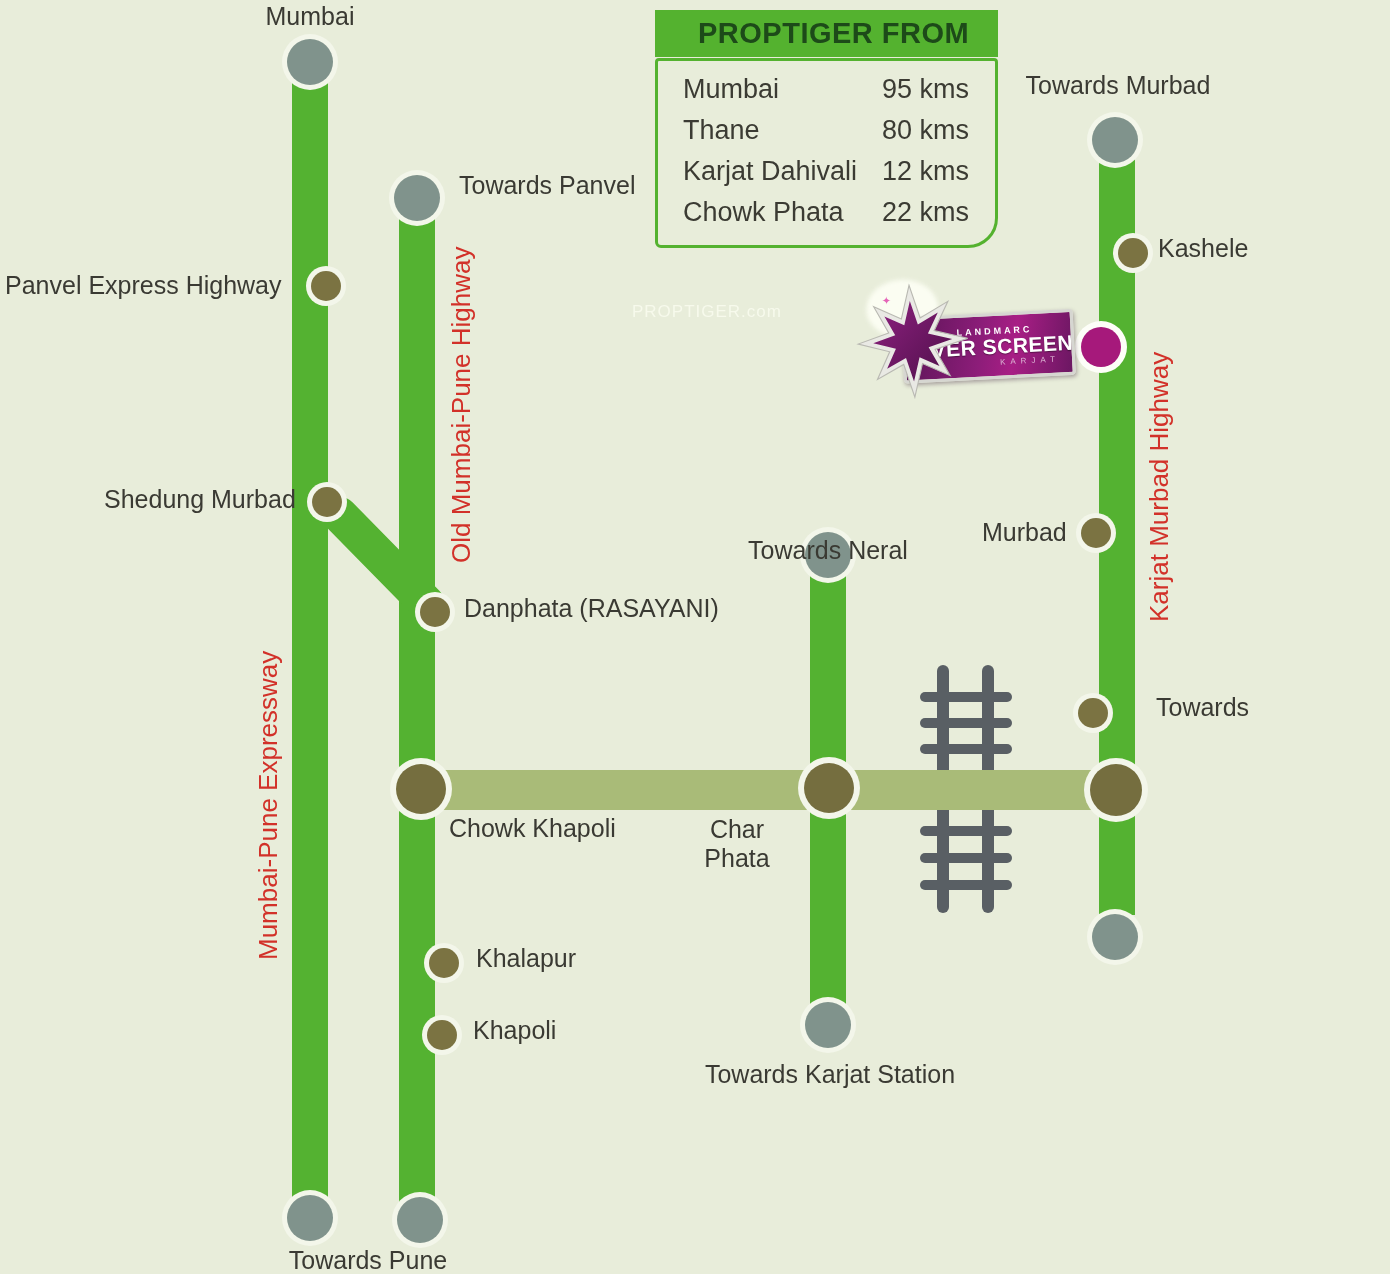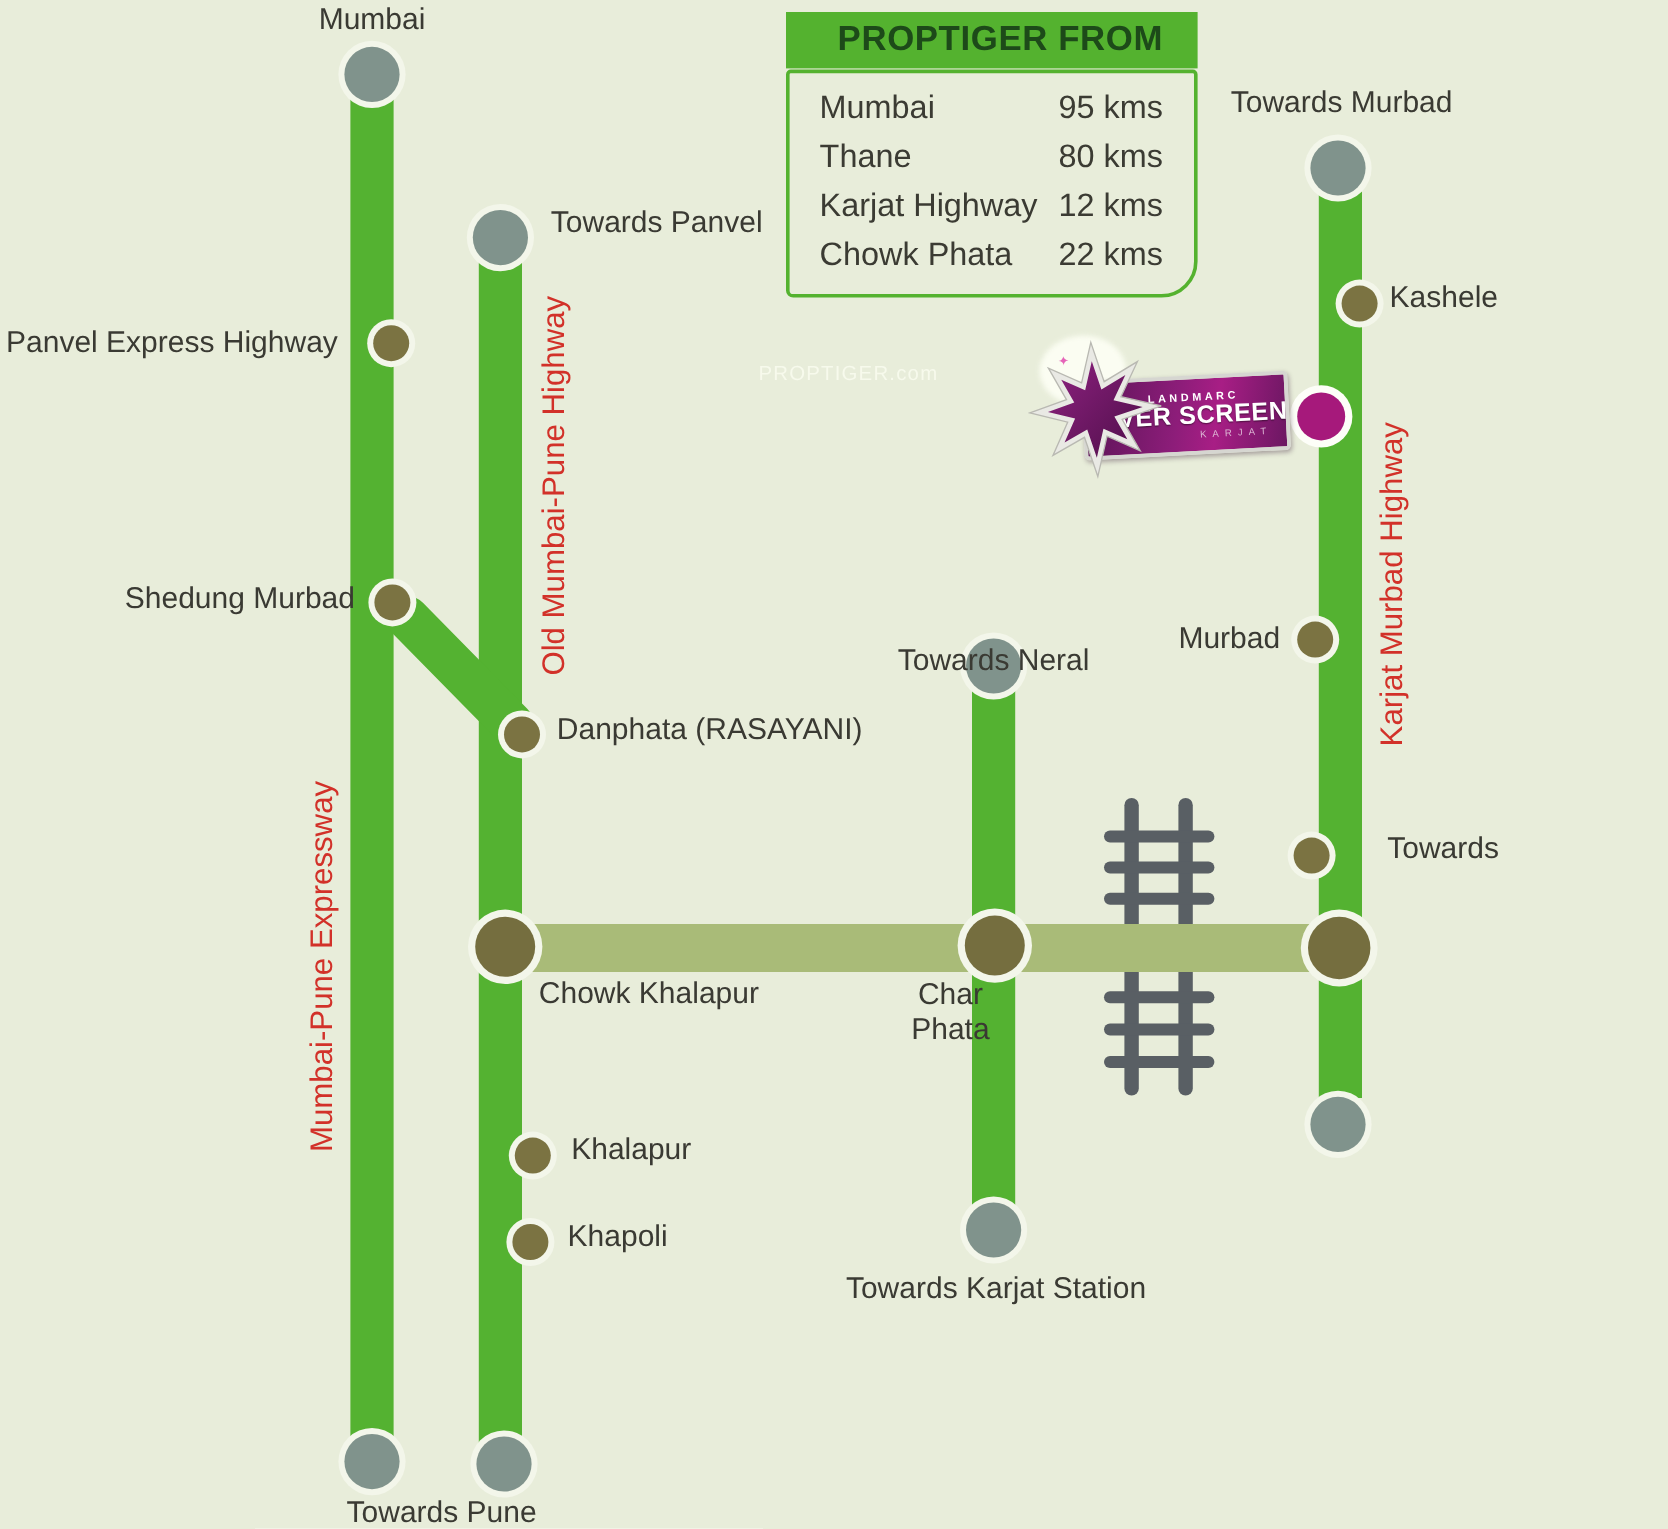--- a/index.html
+++ b/index.html
@@ -124,26 +124,26 @@
   <div class="jdot" style="left:804px;top:763px;"></div>
   <div class="jdot" style="left:1090px;top:764px;width:52px;height:52px;"></div>
 
   <div class="site-dot" style="left:1081px;top:327px;"></div>
 
   <div class="lbl" style="left:235px;top:2px;width:150px;text-align:center;">Mumbai</div>
   <div class="lbl" style="left:459px;top:171px;">Towards Panvel</div>
   <div class="lbl" style="left:5px;top:271px;">Panvel Express Highway</div>
   <div class="lbl" style="left:104px;top:485px;">Shedung Murbad</div>
   <div class="lbl" style="left:464px;top:594px;">Danphata (RASAYANI)</div>
-  <div class="lbl" style="left:449px;top:814px;">Chowk Khalapur</div>
+  <div class="lbl" style="left:449px;top:814px;">Chowk Khapoli</div>
   <div class="lbl" style="left:476px;top:944px;">Khalapur</div>
   <div class="lbl" style="left:473px;top:1016px;">Khapoli</div>
   <div class="lbl" style="left:268px;top:1246px;width:200px;text-align:center;">Towards Pune</div>
   <div class="lbl" style="left:720px;top:491px;width:216px;text-align:center;margin-top:45px;">Towards Neral</div>
-  <div class="lbl center" style="left:742px;top:815px;width:100px;line-height:29px;">Char
+  <div class="lbl center" style="left:687px;top:815px;width:100px;line-height:29px;">Char
 Phata</div>
   <div class="lbl" style="left:700px;top:1060px;width:260px;text-align:center;">Towards Karjat Station</div>
   <div class="lbl" style="left:1008px;top:71px;width:220px;text-align:center;">Towards Murbad</div>
   <div class="lbl" style="left:1158px;top:234px;">Kashele</div>
   <div class="lbl" style="left:982px;top:518px;">Murbad</div>
   <div class="lbl" style="left:1156px;top:693px;">Towards</div>
 
   <div class="vlbl" style="left:253px;top:664px;height:296px;">Mumbai-Pune Expressway</div>
   <div class="vlbl" style="left:446px;top:246px;height:318px;">Old Mumbai-Pune Highway</div>
   <div class="vlbl" style="left:1144px;top:348px;height:278px;">Karjat Murbad Highway</div>
@@ -153,21 +153,21 @@
     <div class="panel-body">
       <div class="d-row">
         <span>Mumbai</span>
         <span class="val">95 kms</span>
       </div>
       <div class="d-row">
         <span>Thane</span>
         <span class="val">80 kms</span>
       </div>
       <div class="d-row">
-        <span>Karjat Highway</span>
+        <span>Karjat Dahivali</span>
         <span class="val">12 kms</span>
       </div>
       <div class="d-row">
         <span>Chowk Phata</span>
         <span class="val">22 kms</span>
       </div>
     </div>
   </div>
 
   <div class="watermark">PROPTIGER.com</div>

